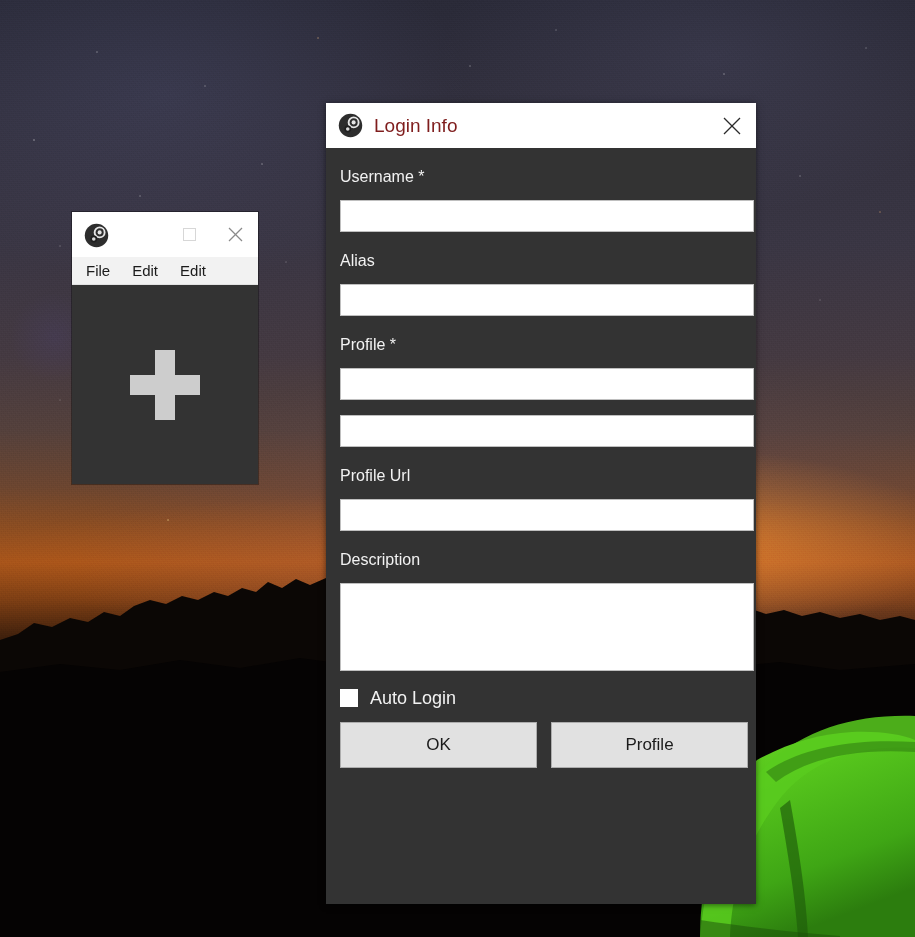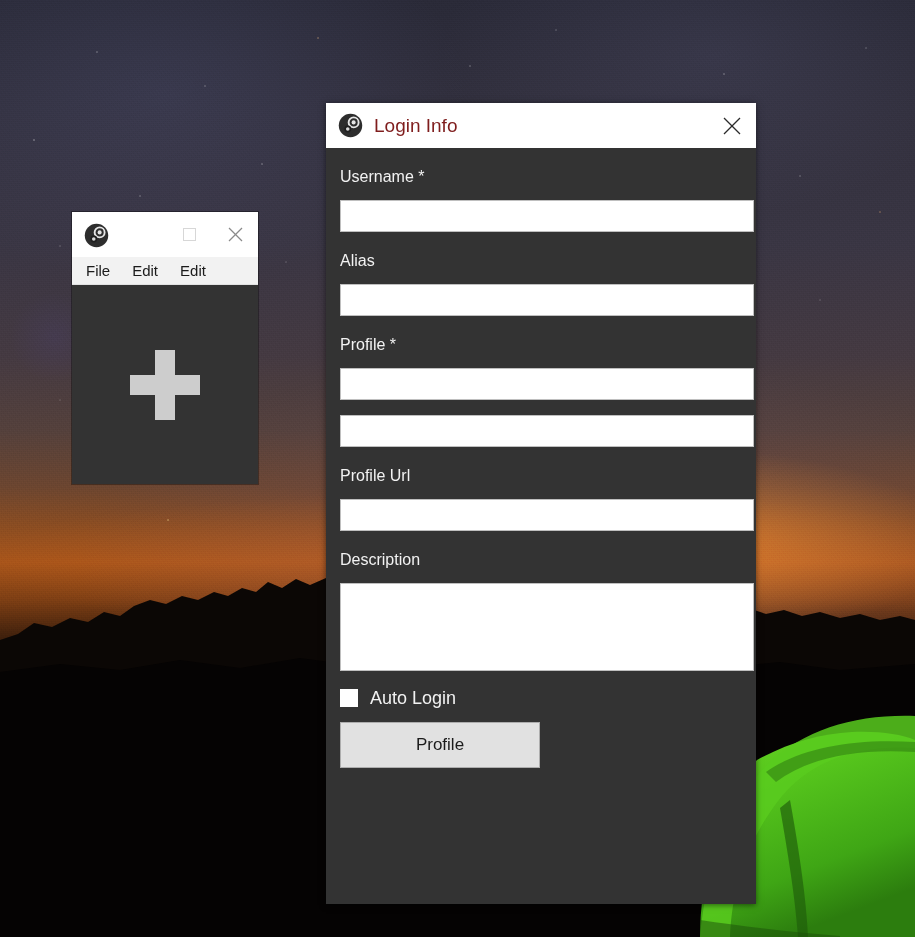--- a/index.html
+++ b/index.html
@@ -363,19 +363,20 @@
 
       <div class="field-label">Description</div>
       <textarea class="field-input tall" placeholder="" style=""></textarea>
 
       <div id="autologin-row">
         <div id="autologin-box"></div>
         <div id="autologin-label">Auto Login</div>
       </div>
 
       <div id="dlg-buttons">
+        <button class="dlg-btn">OK</button>
         <button class="dlg-btn">Profile</button>
       </div>
 
     </div>
   </div>
 
 </div>
 
 </body></html>

